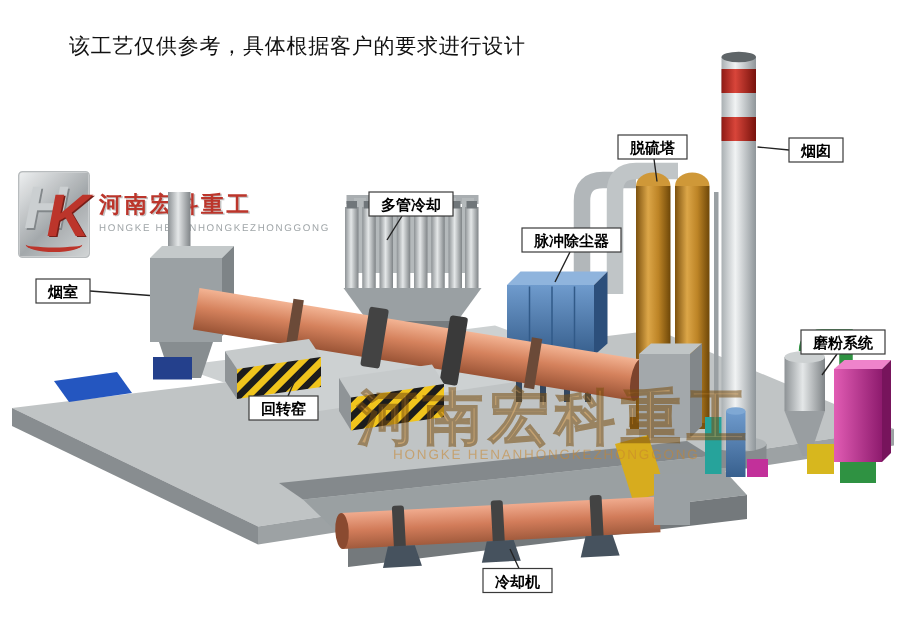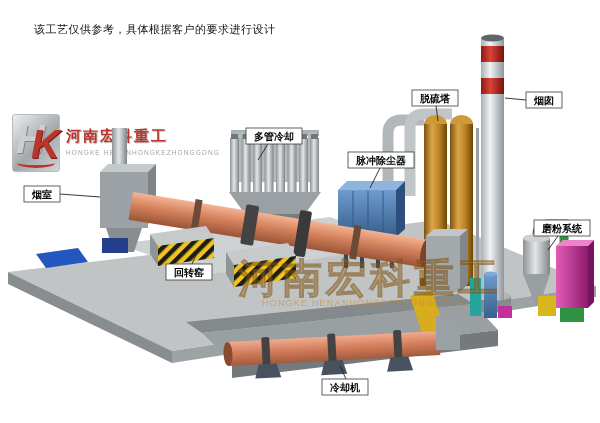--- a/index.html
+++ b/index.html
@@ -1,19 +1,19 @@
 <!DOCTYPE html>
 <html><head>
 <meta charset="utf-8">
 <style>
   *{margin:0;padding:0;box-sizing:border-box}
   html,body{background:#fff}
   body{font-family:"Liberation Sans",sans-serif}
   .stage{position:relative;width:600px;height:423px;background:#fff;overflow:hidden}
-  .disclaimer{position:absolute;left:34px;top:22px;font-size:11px;color:#111;letter-spacing:.5px}
+  .disclaimer{position:absolute;left:46px;top:22px;font-size:14px;color:#111;letter-spacing:.5px}
   .logo{position:absolute;left:12px;top:114px;display:flex;align-items:flex-start;gap:6px;opacity:.95}
   .emblem{position:relative;width:48px;height:58px;border:1px solid #b5b9bb;border-radius:3px;
           background:linear-gradient(135deg,#eceeef 0%,#9fa4a7 55%,#cfd2d3 100%);
           font-style:italic;font-weight:bold}
   .eh{position:absolute;left:3px;top:4px;font-size:40px;line-height:1;color:#c9cdcf;text-shadow:1px 1px 0 #7c8184}
   .ek{position:absolute;left:18px;top:9px;font-size:40px;line-height:1;color:#b92b20;text-shadow:1px 1px 0 #70120c}
   .swoosh{position:absolute;bottom:3px;left:4px;width:38px;height:10px;border-bottom:3px solid #b92b20;border-radius:50%}
   .lt{padding-top:13px}
   .cn{color:#b92b20;font-weight:bold;font-size:15px;letter-spacing:2px;text-shadow:1px 1px 0 rgba(140,140,140,.55)}
   .en{color:#9aa0a3;font-size:6.5px;letter-spacing:1.1px;margin-top:3px;white-space:nowrap}

